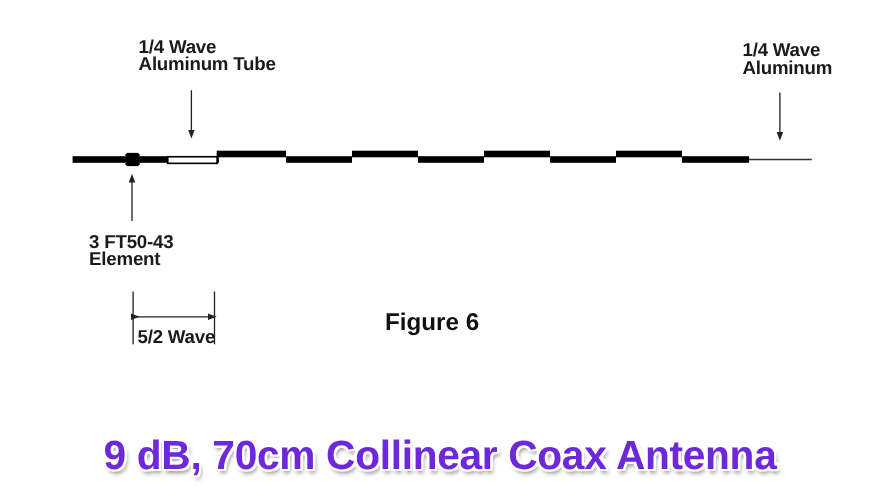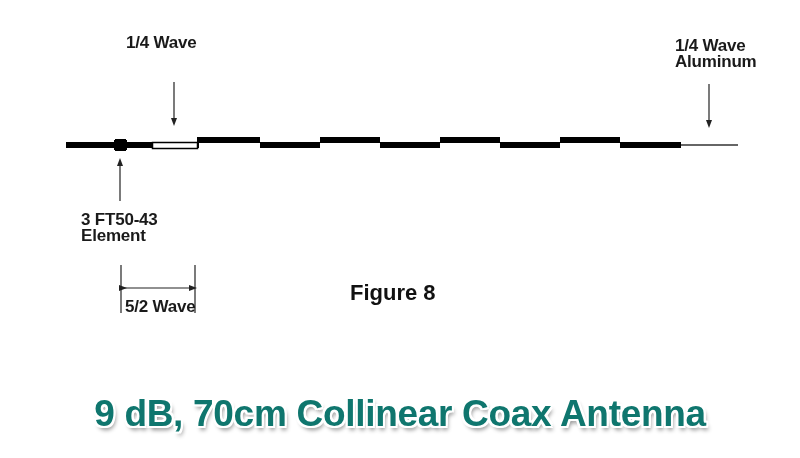--- a/index.html
+++ b/index.html
@@ -33,21 +33,21 @@
       white-space: nowrap;
     }
     .main-title {
       position: absolute;
       left: 0;
       width: 800px;
       text-align: center;
       font-family: "Liberation Sans", sans-serif;
       font-weight: bold;
       font-size: 37px;
-      color: #0f766e;
+      color: #6d28d9;
       white-space: nowrap;
       letter-spacing: -0.3px;
       text-shadow:
         -2px -2px 0 #fff, 2px -2px 0 #fff, -2px 2px 0 #fff, 2px 2px 0 #fff,
         0 -2px 0 #fff, 0 2px 0 #fff, -2px 0 0 #fff, 2px 0 0 #fff,
         2px 4px 4px rgba(0,0,0,0.45);
     }
     svg.diagram {
       position: absolute;
       left: 0;
@@ -97,29 +97,30 @@
 
   <g>
     <line x1="121" y1="265" x2="121" y2="313" stroke="#222" stroke-width="1.2"></line>
     <line x1="195" y1="265" x2="195" y2="313" stroke="#222" stroke-width="1.2"></line>
     <line x1="123" y1="288" x2="193" y2="288" stroke="#222" stroke-width="1.2" marker-start="url(#arrowhead)" marker-end="url(#arrowhead)"></line>
   </g>
 </svg>
 
 <div class="label" style="left:126px; top:35px;">
   <div>1/4 Wave</div>
+  <div>Aluminum Tube</div>
 </div>
 
 <div class="label" style="left:675px; top:38px;">
   <div>1/4 Wave</div>
   <div>Aluminum</div>
 </div>
 
 <div class="label" style="left:81px; top:212px;">
   <div>3 FT50-43</div>
   <div>Element</div>
 </div>
 
 <div class="label" style="left:125px; top:299px;">5/2 Wave</div>
 
-<div class="figure-caption" style="left:350px; top:280px;">Figure 8</div>
+<div class="figure-caption" style="left:350px; top:280px;">Figure 6</div>
 
 <div class="main-title" style="top:393px;">9 dB, 70cm Collinear Coax Antenna</div>
 
 </body></html>

